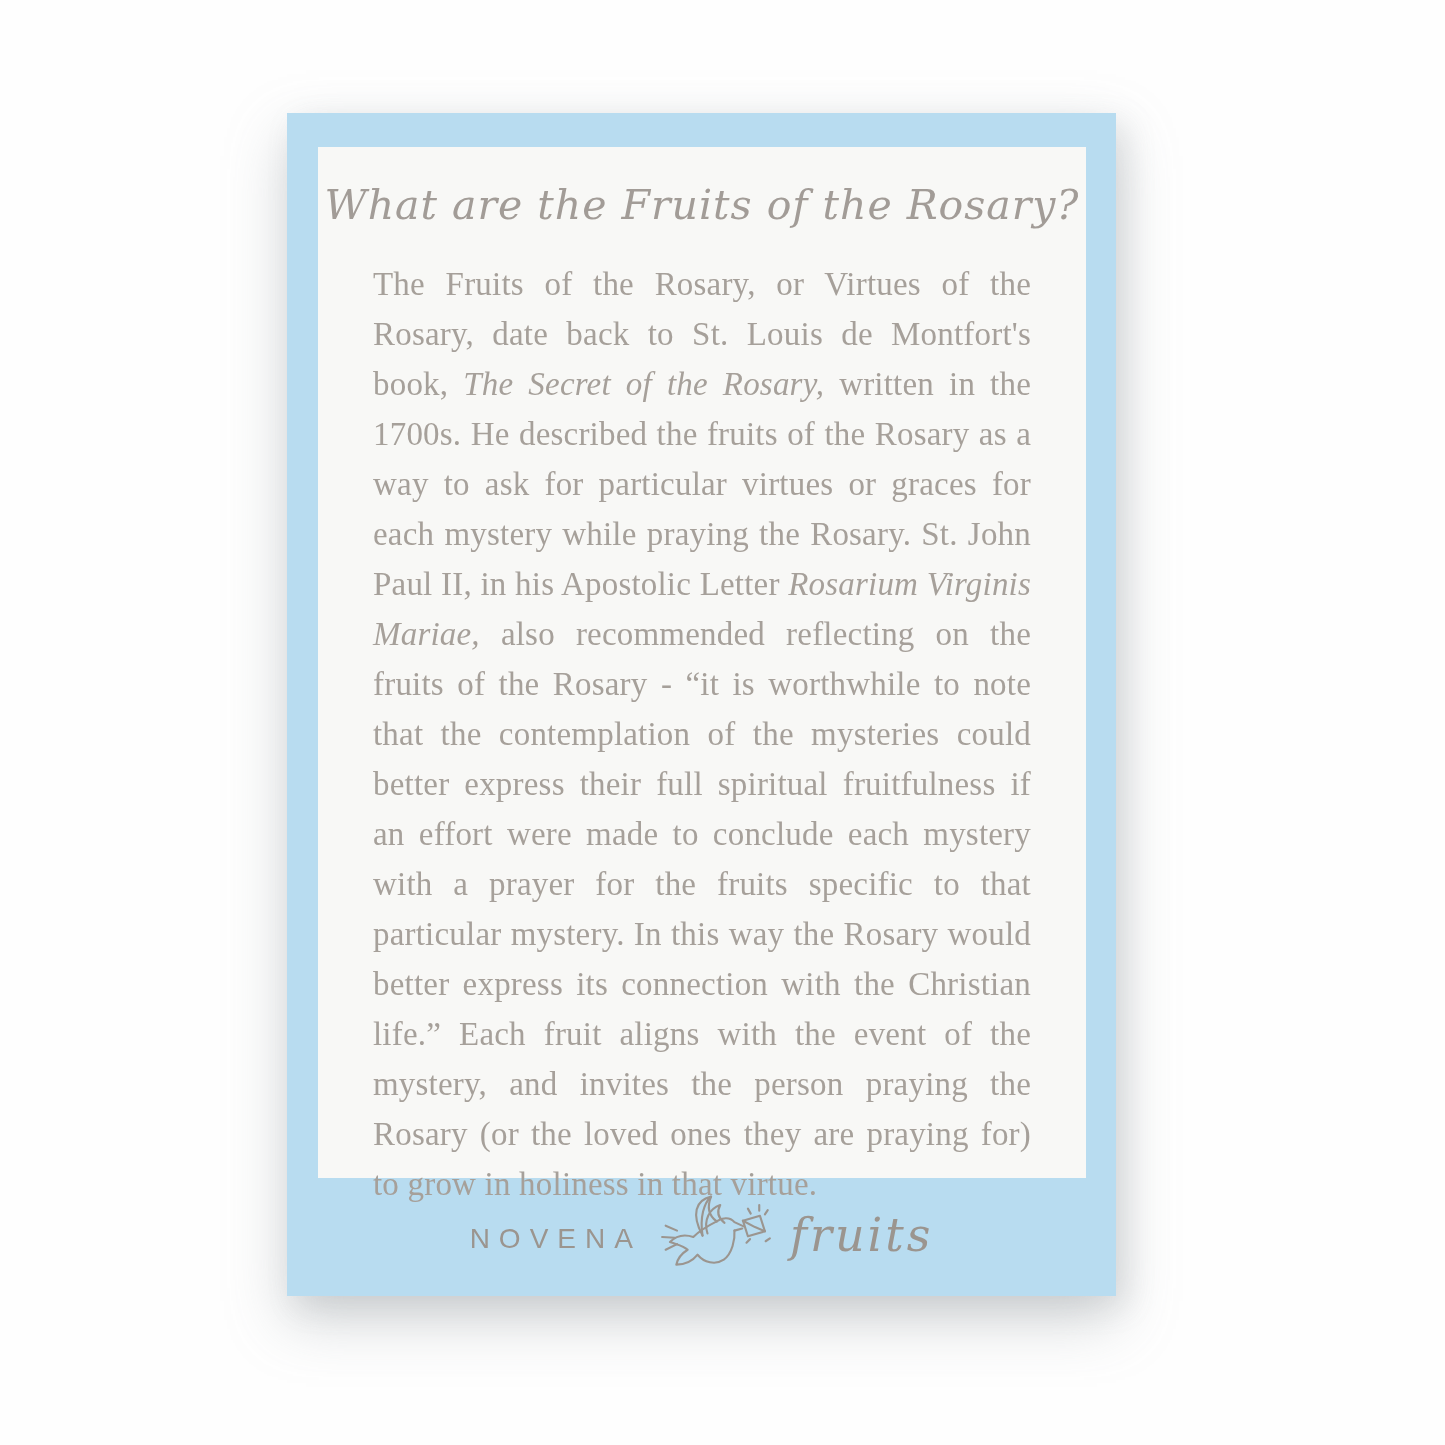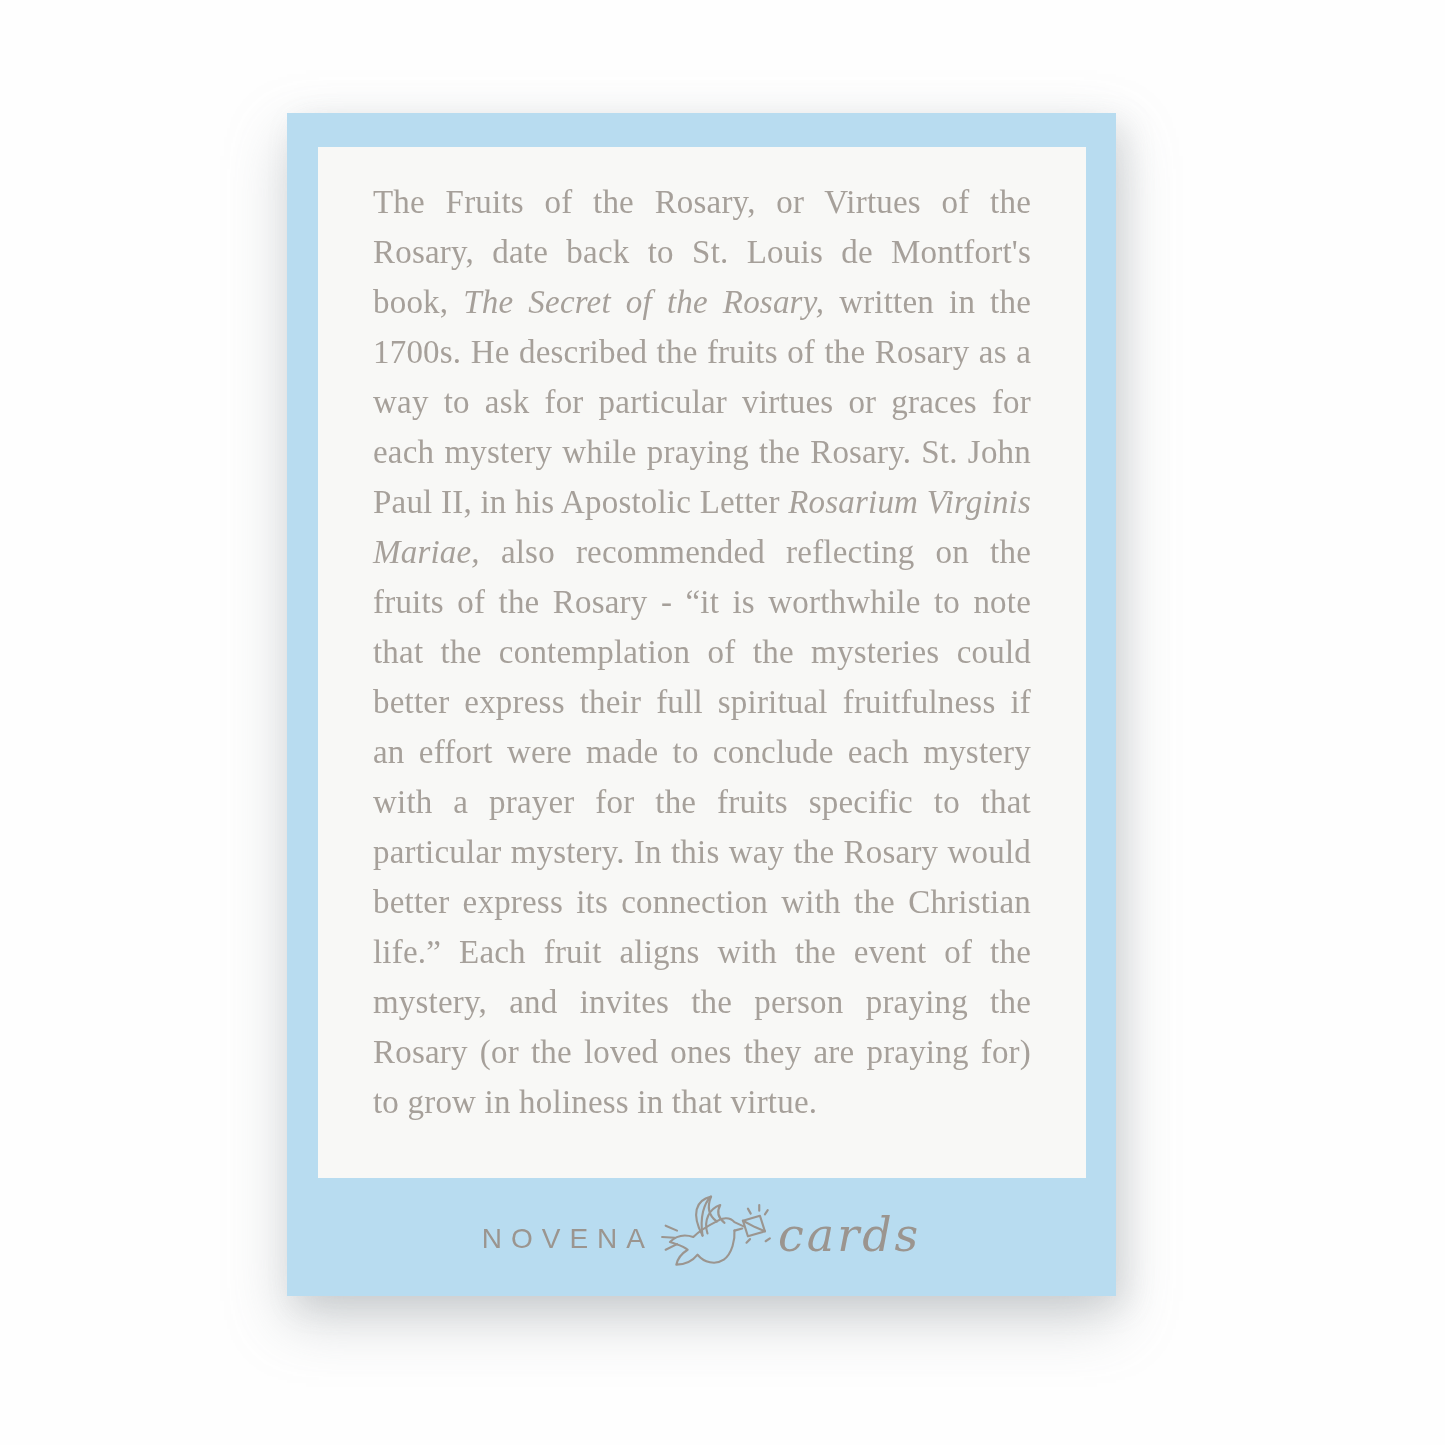--- a/index.html
+++ b/index.html
@@ -58,21 +58,21 @@
 
   .logo-strip {
     position: absolute;
     left: 0;
     top: 1065px;
     width: 100%;
     height: 118px;
     display: flex;
     align-items: center;
     justify-content: center;
-    gap: 4px;
+    gap: 16px;
   }
 
   .brand-left {
     font-family: "Liberation Sans", sans-serif;
     font-size: 28px;
     font-weight: 400;
     letter-spacing: 9px;
     color: #9b958f;
     transform: translateY(2px);
   }
@@ -89,20 +89,21 @@
     transform: translateY(-2px);
   }
 </style>
 </head>
 <body>
 
 <div class="stage">
   <div class="card">
 
     <div class="panel">
+      <div class="card-title">What are the Fruits of the Rosary?</div>
 
       <p class="card-body"><span class="seg">The Fruits of the Rosary, or Virtues of the Rosary, date back to St. Louis de Montfort's book, </span><span class="seg-italic">The Secret of the Rosary,</span><span class="seg"> written in the 1700s. He described the fruits of the Rosary as a way to ask for particular virtues or graces for each mystery while praying the Rosary. St. John Paul II, in his Apostolic Letter </span><span class="seg-italic">Rosarium Virginis Mariae,</span><span class="seg"> also recommended reflecting on the fruits of the Rosary - “it is worthwhile to note that the contemplation of the mysteries could better express their full spiritual fruitfulness if an effort were made to conclude each mystery with a prayer for the fruits specific to that particular mystery. In this way the Rosary would better express its connection with the Christian life.” Each fruit aligns with the event of the mystery, and invites the person praying the Rosary (or the loved ones they are praying for) to grow in holiness in that virtue.</span></p>
     </div>
 
     <div class="logo-strip">
       <span class="brand-left">NOVENA</span>
 
       <span class="dove-wrap">
         <svg viewBox="0 0 158 120" xmlns="http://www.w3.org/2000/svg">
           <g fill="none" stroke="#9b958f" stroke-width="3" stroke-linecap="round" stroke-linejoin="round">
@@ -128,17 +129,17 @@
 
             <path d="M124 20 L 128 27"></path>
             <path d="M140 15 L 140 23"></path>
             <path d="M152 22 L 148 28"></path>
             <path d="M155 62 L 149 66"></path>
             <path d="M122 68 L 127 63"></path>
           </g>
         </svg>
       </span>
 
-      <span class="brand-right">cards</span>
+      <span class="brand-right">fruits</span>
     </div>
 
   </div>
 </div>
 
 </body></html>

